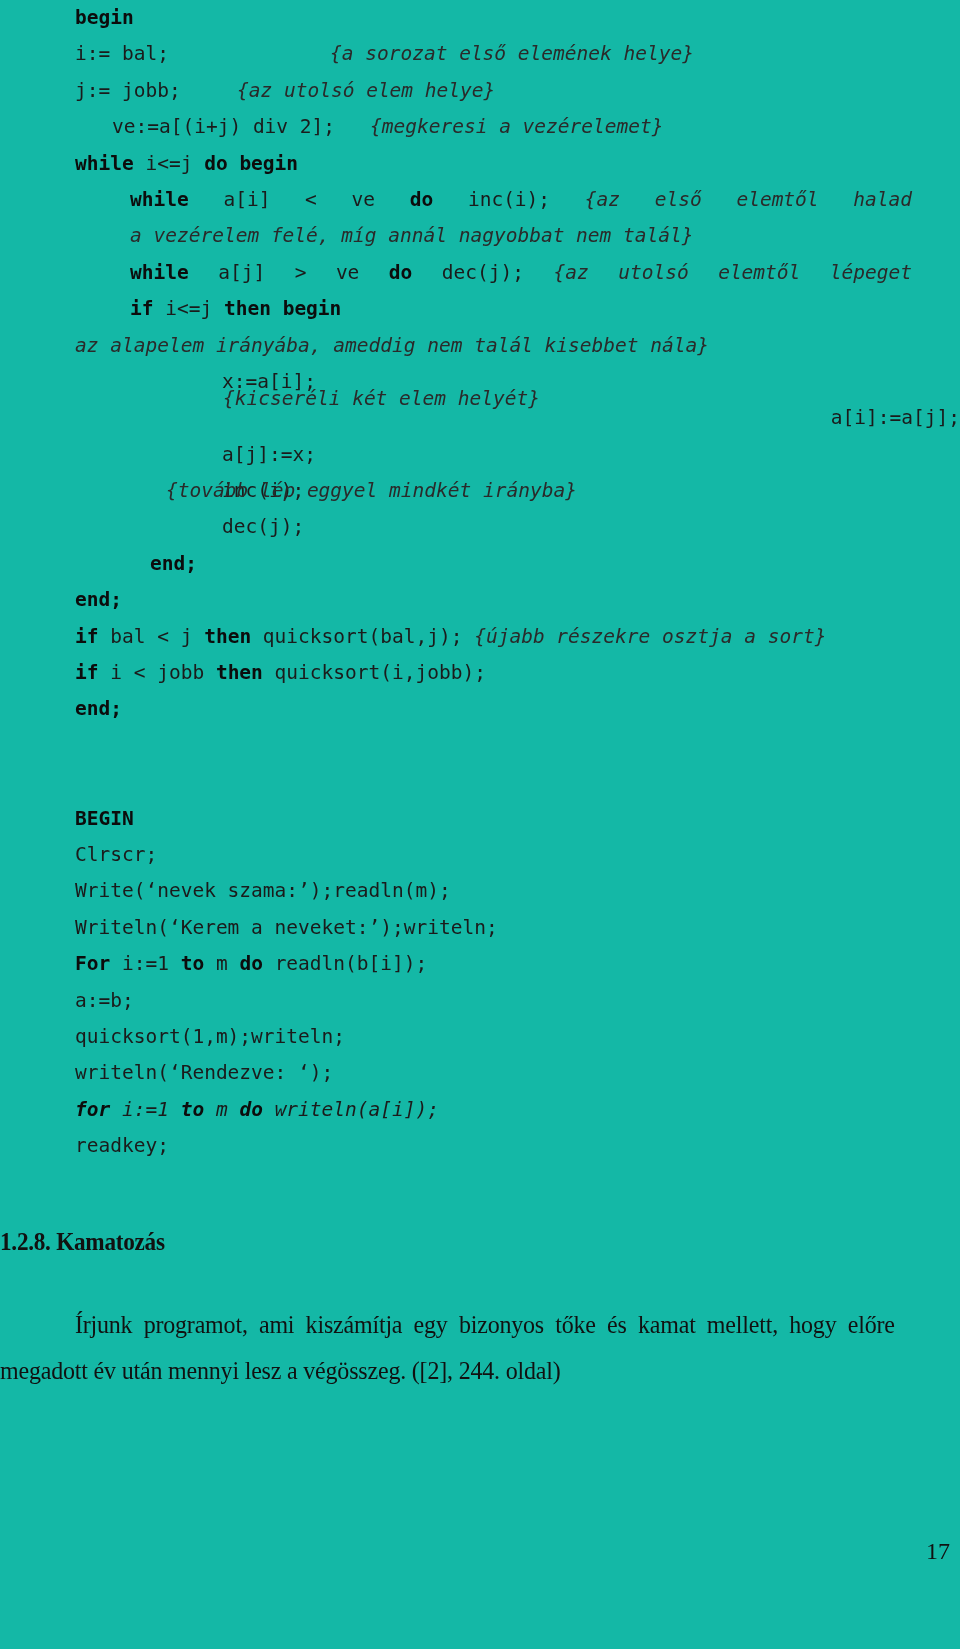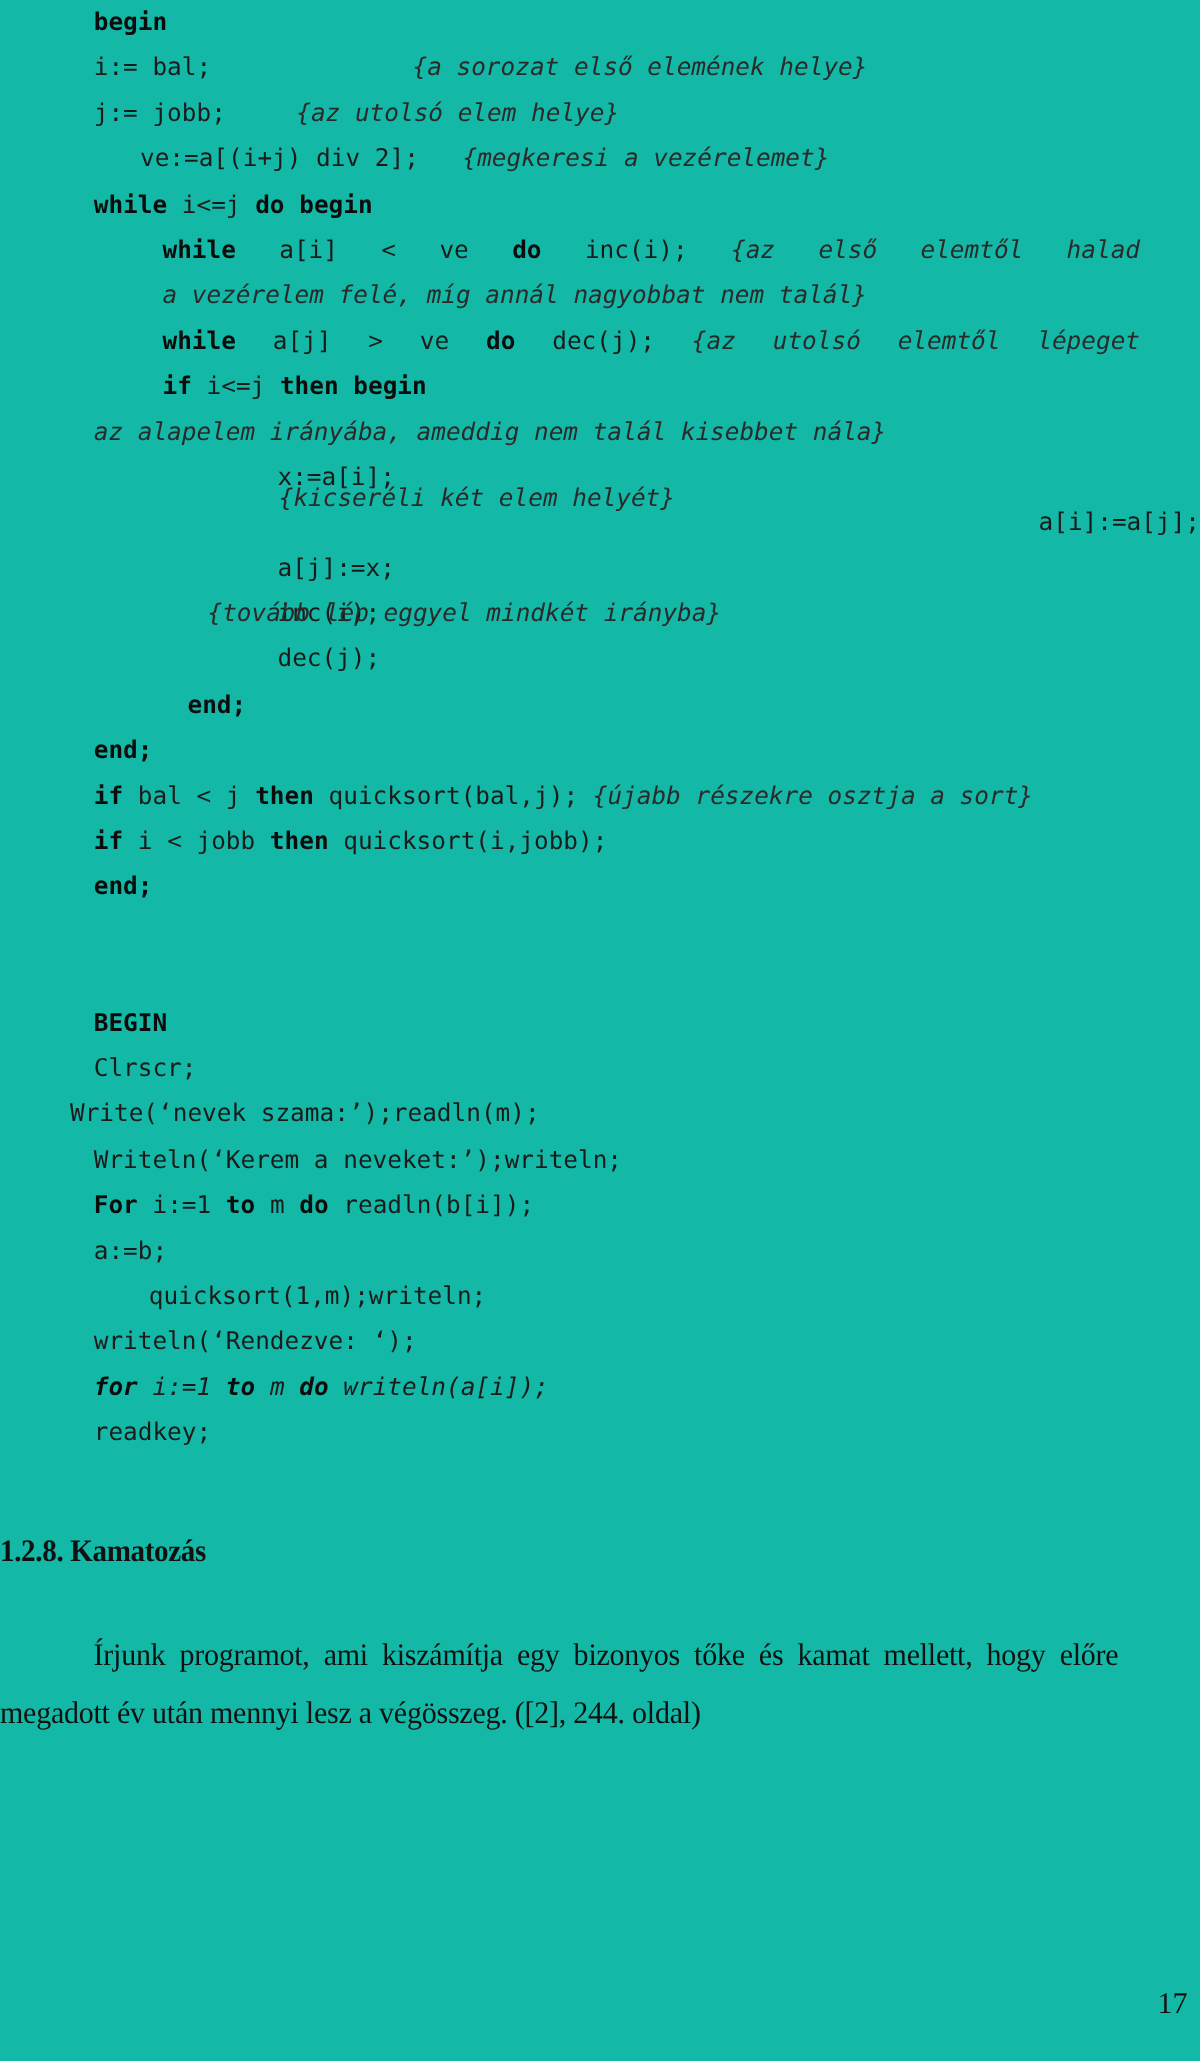--- a/index.html
+++ b/index.html
@@ -82,21 +82,21 @@
     text-indent: 78px;
     letter-spacing: -0.2px;
     transform: scaleX(0.96);
     transform-origin: left top;
   }
 
   
   .page-number {
     position: absolute;
     right: 10px;
-    top: 1590px;
+    top: 1538px;
     font-family: "Liberation Serif", serif;
     font-size: 24px;
     color: #111111;
   }
 </style>
 </head>
 <body>
 
 <div class="page">
 
@@ -140,25 +140,25 @@
       <div class="code-line" style="padding-left: 222px;"><span><span class="pl">dec(j);</span></span></div>
       <div class="code-line" style="padding-left: 150px;"><span><span class="kw">end;</span></span></div>
       <div class="code-line" style="padding-left: 75px;"><span><span class="kw">end;</span></span></div>
       <div class="code-line" style="padding-left: 75px;"><span><span class="kw">if</span><span class="pl"> bal &lt; j </span><span class="kw">then</span><span class="pl"> quicksort(bal,j); </span><span class="cm">{újabb részekre osztja a sort}</span></span></div>
       <div class="code-line" style="padding-left: 75px;"><span><span class="kw">if</span><span class="pl"> i &lt; jobb </span><span class="kw">then</span><span class="pl"> quicksort(i,jobb);</span></span></div>
       <div class="code-line" style="padding-left: 75px;"><span><span class="kw">end;</span></span></div>
       <div class="blank-line"></div>
       <div class="blank-line"></div>
       <div class="code-line" style="padding-left: 75px;"><span><span class="kw">BEGIN</span></span></div>
       <div class="code-line" style="padding-left: 75px;"><span><span class="pl">Clrscr;</span></span></div>
-      <div class="code-line" style="padding-left: 56px;"><span><span class="pl">Write(‘nevek szama:’);readln(m);</span></span></div>
+      <div class="code-line" style="padding-left: 75px;"><span><span class="pl">Write(‘nevek szama:’);readln(m);</span></span></div>
       <div class="code-line" style="padding-left: 75px;"><span><span class="pl">Writeln(‘Kerem a neveket:’);writeln;</span></span></div>
       <div class="code-line" style="padding-left: 75px;"><span><span class="kw">For</span><span class="pl"> i:=1 </span><span class="kw">to</span><span class="pl"> m </span><span class="kw">do</span><span class="pl"> readln(b[i]);</span></span></div>
       <div class="code-line" style="padding-left: 75px;"><span><span class="pl">a:=b;</span></span></div>
-      <div class="code-line" style="padding-left: 75px; margin-left: 44px;"><span><span class="pl">quicksort(1,m);writeln;</span></span></div>
+      <div class="code-line" style="padding-left: 75px;"><span><span class="pl">quicksort(1,m);writeln;</span></span></div>
       <div class="code-line" style="padding-left: 75px;"><span><span class="pl">writeln(‘Rendezve: ‘);</span></span></div>
       <div class="code-line" style="padding-left: 75px; font-style: italic;"><span><span class="kw">for</span><span class="pl"> i:=1 </span><span class="kw">to</span><span class="pl"> m </span><span class="kw">do</span><span class="pl"> writeln(a[i]);</span></span></div>
       <div class="code-line" style="padding-left: 75px;"><span><span class="pl">readkey;</span></span></div>
     </div>
 
   <div class="section-heading">1.2.8. Kamatozás</div>
 
   <div class="body-paragraph">Írjunk programot, ami kiszámítja egy bizonyos tőke és kamat mellett, hogy előre megadott év után mennyi lesz a végösszeg. ([2], 244. oldal)</div>
 
   <div class="page-number">17</div>

